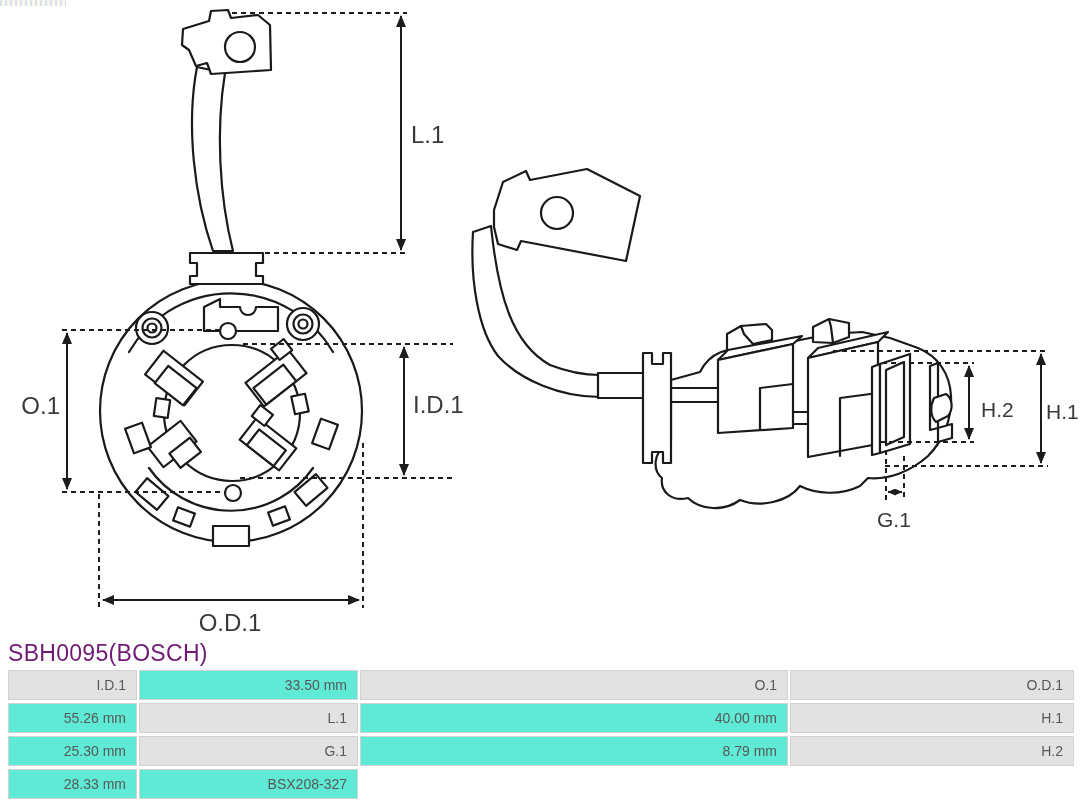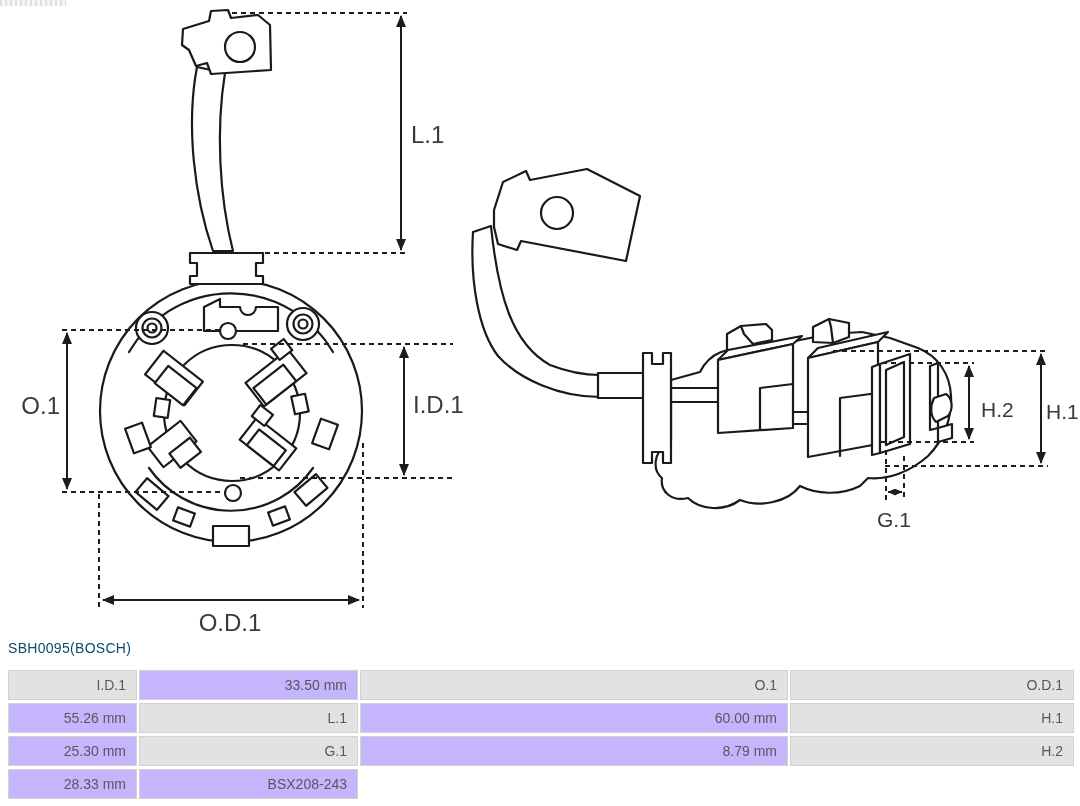--- a/index.html
+++ b/index.html
@@ -13,28 +13,28 @@
   
   .diagram{position:absolute;left:0;top:0;}
   .fw{fill:#fff;stroke:#1a1a1a;stroke-width:2.2;stroke-linejoin:round;}
   .ln{fill:none;stroke:#1a1a1a;stroke-width:2.2;stroke-linejoin:round;stroke-linecap:round;}
   .dim{fill:none;stroke:#1c1c1c;stroke-width:2;}
   .dsh{fill:none;stroke:#1c1c1c;stroke-width:2;stroke-dasharray:5 4;}
   text.lbl{fill:#3a3a3a;font-family:"Liberation Sans",sans-serif;font-size:24px;}
   text.lbs{fill:#3a3a3a;font-family:"Liberation Sans",sans-serif;font-size:21px;}
 
   
-  .title{position:absolute;left:8px;top:640px;font-size:14px;letter-spacing:.3px;
-    color:#0c4a6e;}
+  .title{position:absolute;left:8px;top:640px;font-size:23px;letter-spacing:.3px;
+    color:#701a75;}
 
   
   .spec{position:absolute;left:8px;top:670px;width:1066px;display:grid;
     grid-template-columns:129px 219px 428px 284px;grid-auto-rows:30px;
     gap:3px 2px;font-size:14px;color:#58585a;}
-  .cell{border:1px solid #d2d2d2;background:#c4b5fd;box-sizing:border-box;
+  .cell{border:1px solid #d2d2d2;background:#5eead4;box-sizing:border-box;
     display:flex;align-items:center;justify-content:flex-end;padding-right:10px;}
   .cell.lab{background:#e2e2e2;}
 </style>
 </head>
 <body>
 
 <div class="corner-art"></div>
 
 <svg class="diagram" width="1080" height="640" viewBox="0 0 1080 640">
   <defs>
@@ -221,23 +221,23 @@
 
 <div class="spec">
 
   <div class="cell lab">I.D.1</div>
   <div class="cell">33.50 mm</div>
   <div class="cell lab">O.1</div>
 
   <div class="cell lab">O.D.1</div>
   <div class="cell">55.26 mm</div>
   <div class="cell lab">L.1</div>
-  <div class="cell">60.00 mm</div>
+  <div class="cell">40.00 mm</div>
 
   <div class="cell lab">H.1</div>
   <div class="cell">25.30 mm</div>
   <div class="cell lab">G.1</div>
   <div class="cell">8.79 mm</div>
 
   <div class="cell lab">H.2</div>
   <div class="cell">28.33 mm</div>
-  <div class="cell">BSX208-243</div>
+  <div class="cell">BSX208-327</div>
 </div>
 
 </body></html>

